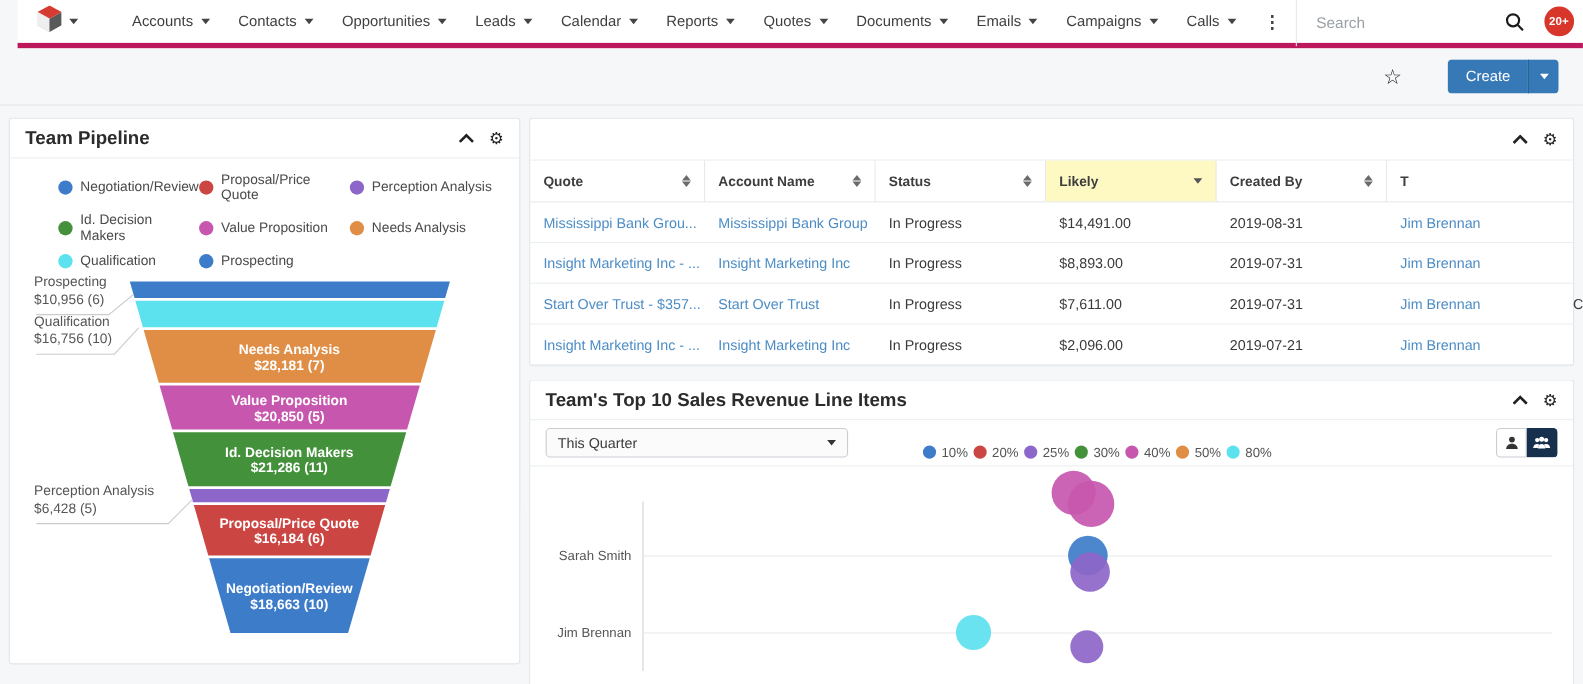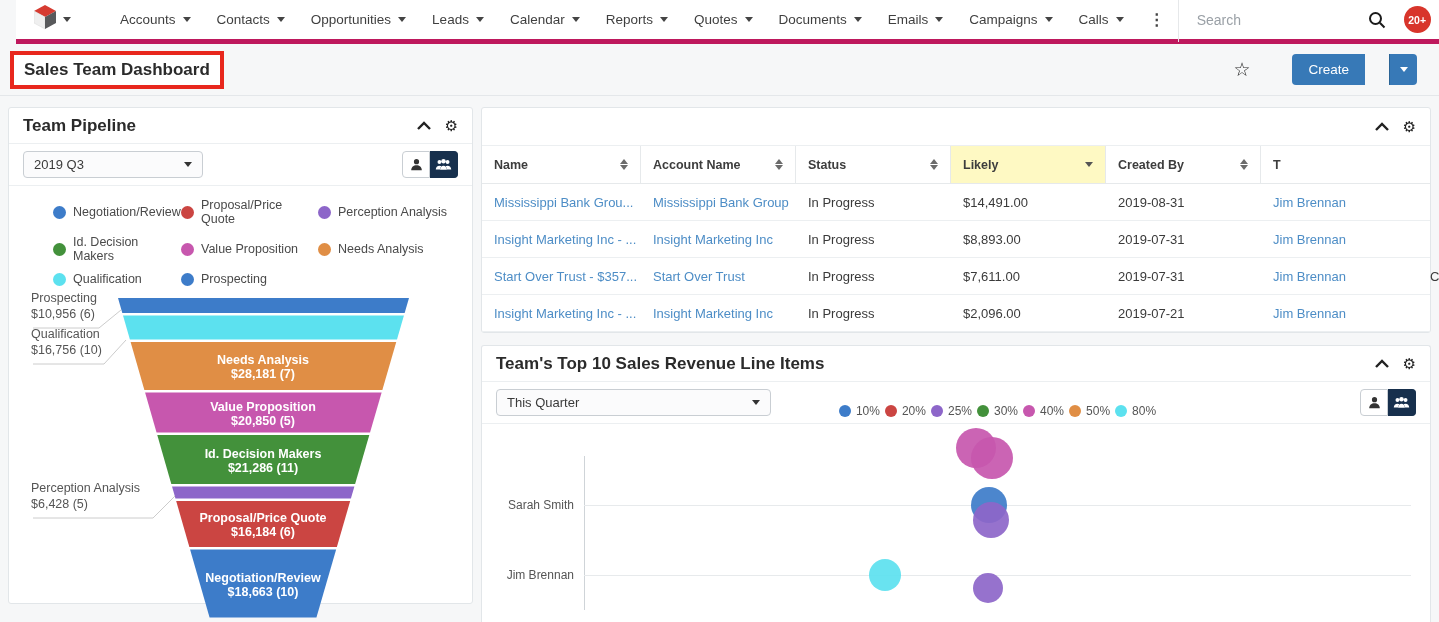--- a/index.html
+++ b/index.html
@@ -28,21 +28,21 @@
   .avatar { width:28px; height:28px; border-radius:50%; background:#cfd2d4; overflow:hidden; display:flex;
     align-items:flex-end; justify-content:center; cursor:pointer; }
 
   
   #strip { position:absolute; left:0; top:44px; width:1439px; height:52px; background:#f6f7f8;
     border-bottom:1px solid #e4e7ea; display:flex; align-items:center; }
   .red-box { border:4px solid #e8271d; background:#fff; padding:5px 10px; margin-left:10px; }
   #page-title { font-size:17px; font-weight:bold; color:#2b2b2b; }
   .strip-right { margin-left:auto; display:flex; align-items:center; }
   .star { font-size:19px; color:#222; cursor:pointer; margin-right:42px; }
-  .create-btn { display:flex; height:31px; border-radius:4px; overflow:hidden; margin-right:22px; cursor:pointer;gap:24px; }
+  .create-btn { display:flex; height:31px; border-radius:4px; overflow:hidden; margin-right:22px; cursor:pointer; }
   .create-main { background:#3779b7; color:#fff; font-size:13.5px; display:flex; align-items:center; padding:0 16px; }
   .create-caret { background:#3779b7; border-left:1px solid #2a6496; width:28px; display:flex; align-items:center; justify-content:center; }
   .create-caret .caret { border-top-color:#fff; margin-left:0; }
 
   
   .panel { position:absolute; background:#fff; border:1px solid #e2e6e9; border-radius:3px; }
   .panel-head { height:36px; display:flex; align-items:center; padding:0 14px; border-bottom:1px solid #eceff1; }
   .panel-title { font-size:17px; font-weight:bold; color:#2b2b2b; }
   .panel-head .red-box { margin-left:-8px; padding:4px 8px; }
   .head-icons { margin-left:auto; display:flex; align-items:center; gap:14px; }
@@ -177,23 +177,20 @@
         <svg width="24" height="22" viewBox="0 0 24 22">
           <circle cx="12" cy="8" r="5" fill="#6d6f71"></circle>
           <path d="M2 22c0-5.5 4.5-9 10-9s10 3.5 10 9z" fill="#6d6f71"></path>
         </svg>
       </div>
 
     </div>
   </nav>
 
   <div id="strip">
-    <div class="red-box">
-      <span id="page-title">Sales Team Dashboard</span>
-    </div>
     <div class="strip-right">
       <span class="star">☆</span>
       <div class="create-btn">
         <span class="create-main">Create</span>
         <span class="create-caret">
             <span class="caret"></span>
           </span>
       </div>
     </div>
   </div>
@@ -201,44 +198,20 @@
   <section class="panel" id="pipeline-panel" style="left:8px; top:107px; width:465px; height:497px;">
     <div class="panel-head">
       <span class="panel-title">Team Pipeline</span>
       <div class="head-icons">
         <span class="chev-up">
           <svg width="14" height="9" viewBox="0 0 14 9" fill="none" stroke="#222" stroke-width="2.4">
               <path d="M1 8l6-6 6 6"></path>
             </svg>
         </span>
         <span class="gear">⚙</span>
-      </div>
-    </div>
-    <div class="panel-toolbar">
-      <div class="select" style="width:180px;">
-        <span>2019 Q3</span>
-        <span class="caret"></span>
-      </div>
-      <div class="toggle-group">
-        <div class="tg-btn left">
-          <svg width="13" height="13" viewBox="0 0 16 16">
-              <circle cx="8" cy="4.5" r="3.2" fill="#333"></circle>
-              <path d="M1.5 15c0-3.6 2.9-6 6.5-6s6.5 2.4 6.5 6z" fill="#333"></path>
-            </svg>
-        </div>
-        <div class="tg-btn right active">
-          <svg width="17" height="13" viewBox="0 0 20 16">
-            <circle cx="5" cy="5" r="2.4" fill="#fff"></circle>
-              <circle cx="15" cy="5" r="2.4" fill="#fff"></circle>
-              <circle cx="10" cy="4" r="2.8" fill="#fff"></circle>
-            <path d="M0.5 14c0-2.8 2-4.6 4.5-4.6 1 0 1.9.3 2.6.8-1.1 1-1.8 2.3-1.8 3.8z" fill="#fff"></path>
-            <path d="M19.5 14c0-2.8-2-4.6-4.5-4.6-1 0-1.9.3-2.6.8 1.1 1 1.8 2.3 1.8 3.8z" fill="#fff"></path>
-            <path d="M5.8 14.5c0-2.9 1.9-5 4.2-5s4.2 2.1 4.2 5z" fill="#fff"></path>
-          </svg>
-        </div>
       </div>
     </div>
     <div id="pipeline-legend">
         <div class="leg-item">
           <span class="leg-dot" style="background: rgb(61, 124, 201);"></span>
           <span>Negotiation/Review</span>
         </div>
         <div class="leg-item">
           <span class="leg-dot" style="background: rgb(203, 69, 66);"></span>
           <span>Proposal/Price Quote</span>
@@ -306,21 +279,21 @@
           <svg width="14" height="9" viewBox="0 0 14 9" fill="none" stroke="#222" stroke-width="2.4">
               <path d="M1 8l6-6 6 6"></path>
             </svg>
         </span>
         <span class="gear">⚙</span>
       </div>
     </div>
     <div id="opps-table">
       <div class="t-head" id="opps-thead">
           <div class="th">
-            <span>Name</span>
+            <span>Quote</span>
             <span class="sort-both">
               <i class="up"></i>
               <i class="dn"></i>
             </span>
           </div>
           <div class="th">
             <span>Account Name</span>
             <span class="sort-both">
               <i class="up"></i>
               <i class="dn"></i>

